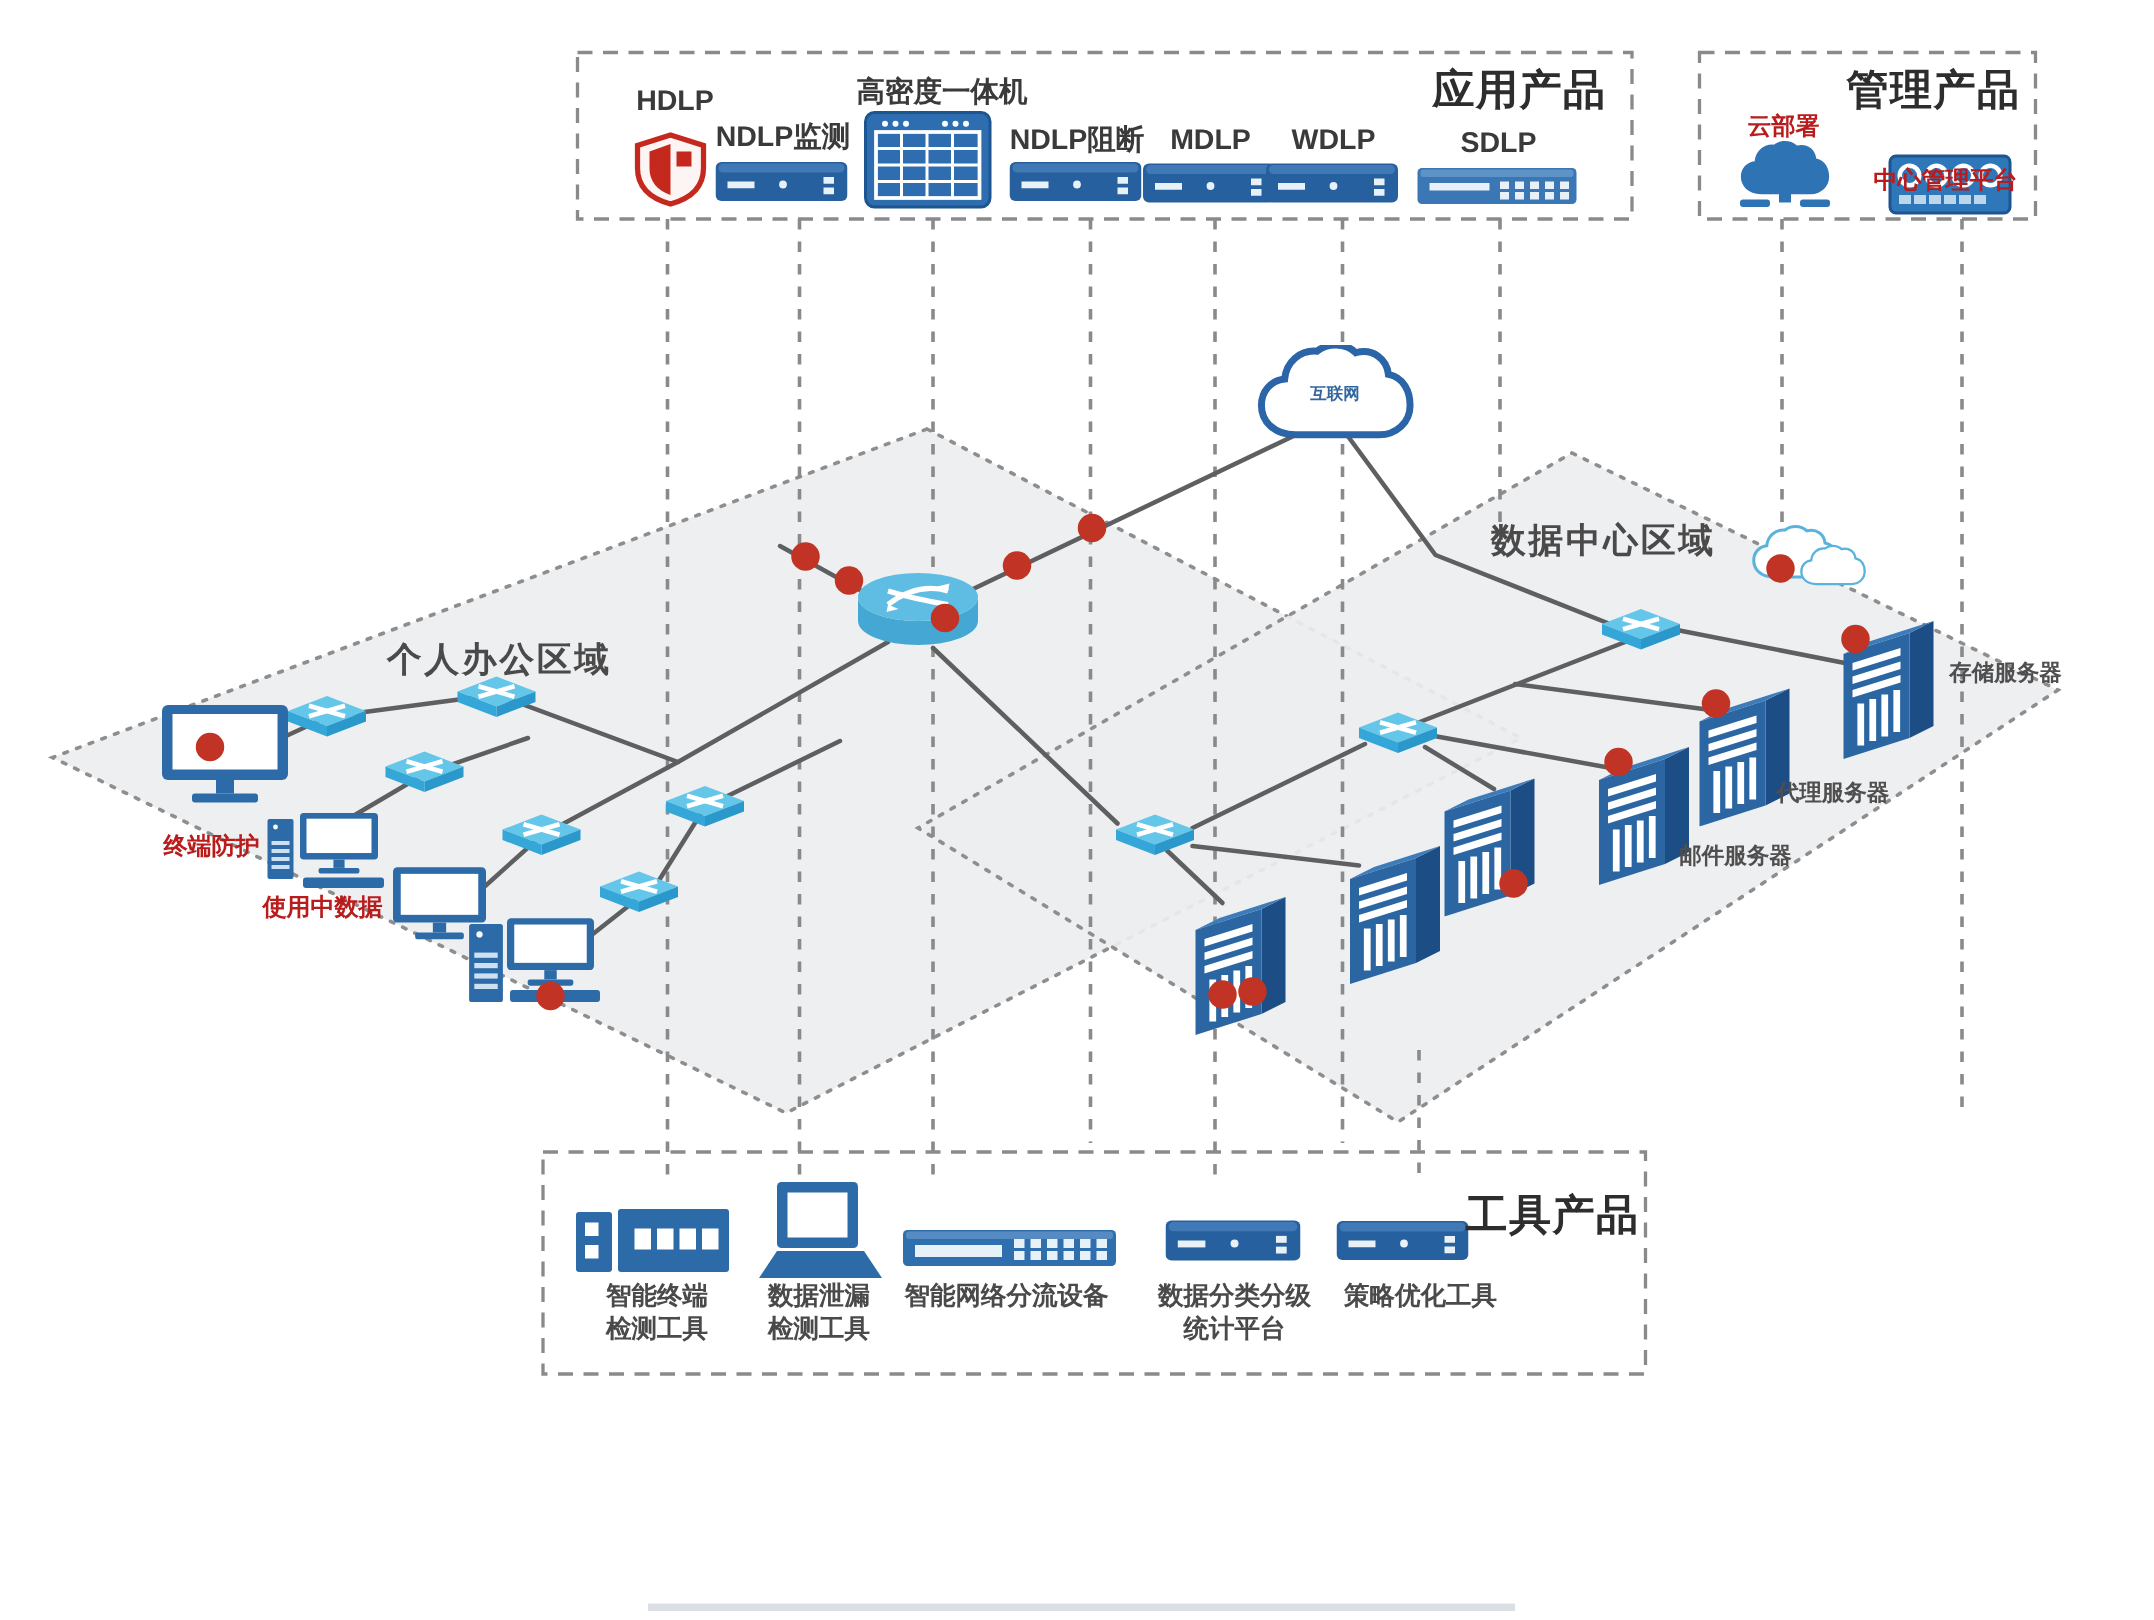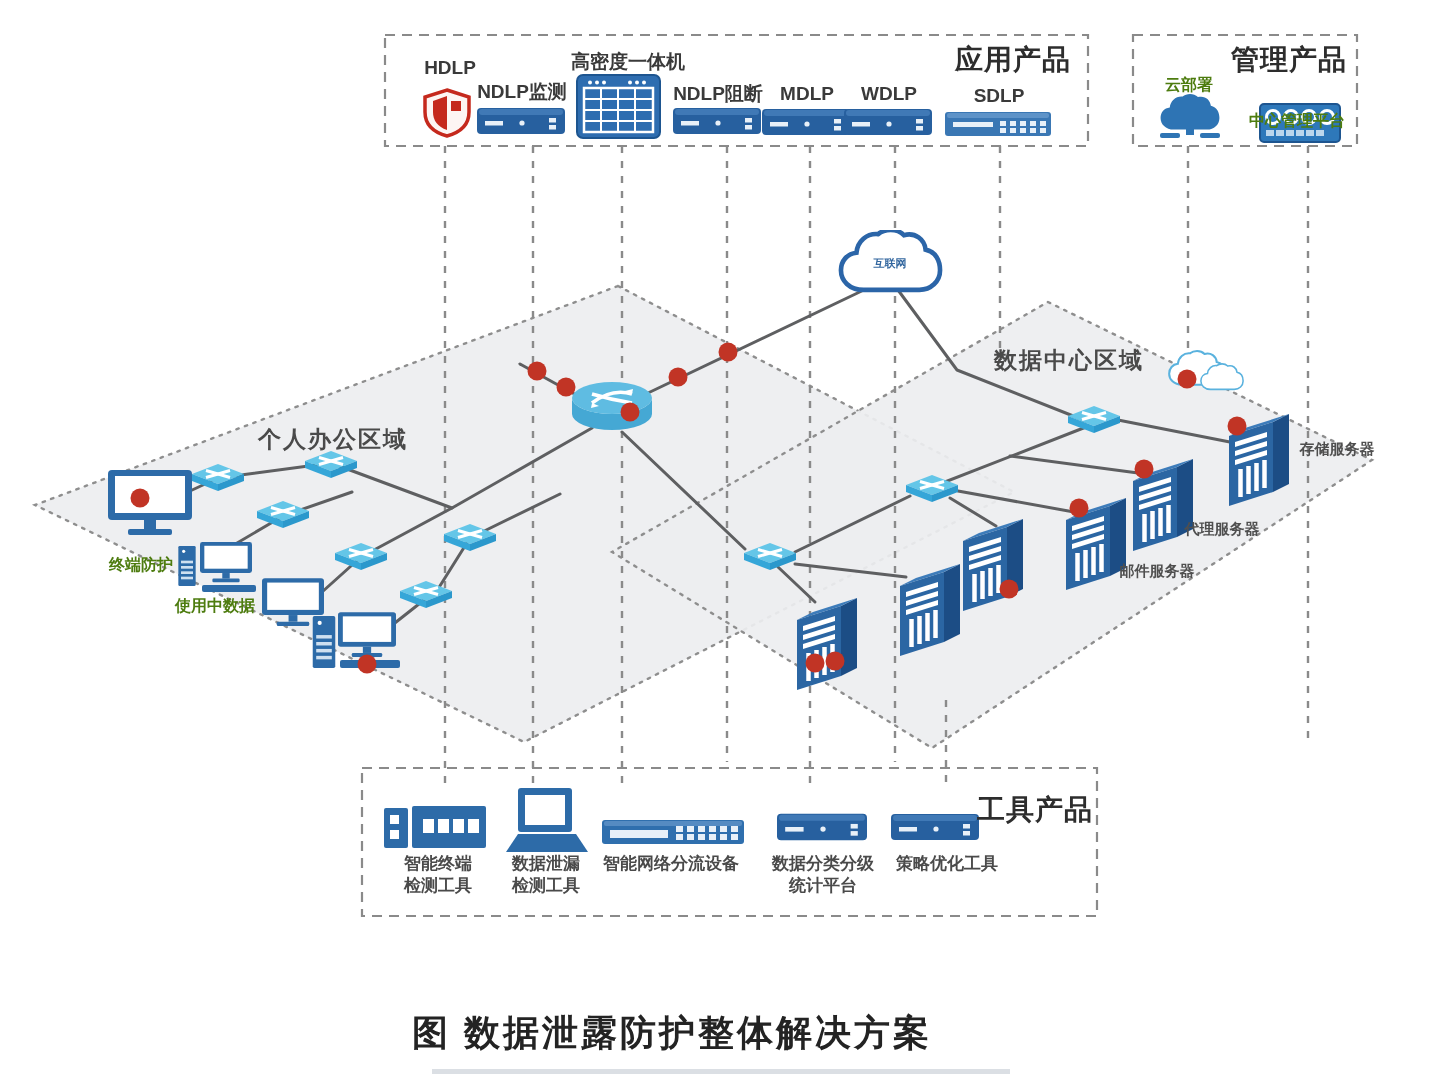--- a/index.html
+++ b/index.html
@@ -4,21 +4,21 @@
 <style>
   html,body{margin:0;padding:0;background:#ffffff;}
   #stage{position:relative;width:1436px;height:1080px;background:#ffffff;overflow:hidden;
          font-family:"Liberation Sans","DejaVu Sans",sans-serif;}
   #diagram-svg{position:absolute;left:0;top:0;}
   .lbl{position:absolute;transform:translateX(-50%);text-align:center;white-space:pre-line;
        color:#474747;font-weight:bold;line-height:1.3;}
   .box-title{font-size:28px;color:#2d2d2d;letter-spacing:1px;}
   .item-lbl{font-size:19px;color:#3a3a3a;}
   .zone-lbl{font-size:23px;color:#4a4a4a;letter-spacing:2px;}
-  .dev-lbl{font-size:16px;color:#4d7c0f;}
+  .dev-lbl{font-size:16px;color:#b91c1c;}
   .srv-lbl{font-size:15px;color:#4f4f4f;}
   .tool-lbl{font-size:17px;color:#4a4a4a;}
   .cloud-lbl{font-size:11px;color:#33679f;font-weight:bold;}
   .fig-title{font-size:36px;color:#232323;letter-spacing:3px;}
 </style>
 </head>
 <body>
 
 <div id="stage">
 
@@ -302,15 +302,14 @@
 <div class="lbl box-title" style="left:1035px;top:792px;">工具产品</div>
 <div class="lbl tool-lbl" style="left:438px;top:853px;">智能终端
 检测工具</div>
 <div class="lbl tool-lbl" style="left:546px;top:853px;text-align:right;">数据泄漏
 检测工具</div>
 <div class="lbl tool-lbl" style="left:671px;top:853px;">智能网络分流设备</div>
 <div class="lbl tool-lbl" style="left:823px;top:853px;">数据分类分级
 统计平台</div>
 <div class="lbl tool-lbl" style="left:947px;top:853px;">策略优化工具</div>
 
-<div class="lbl fig-title" style="left:672px;top:1010px;">图  数据泄露防护整体解决方案</div>
 
 </div>
 
 </body></html>

